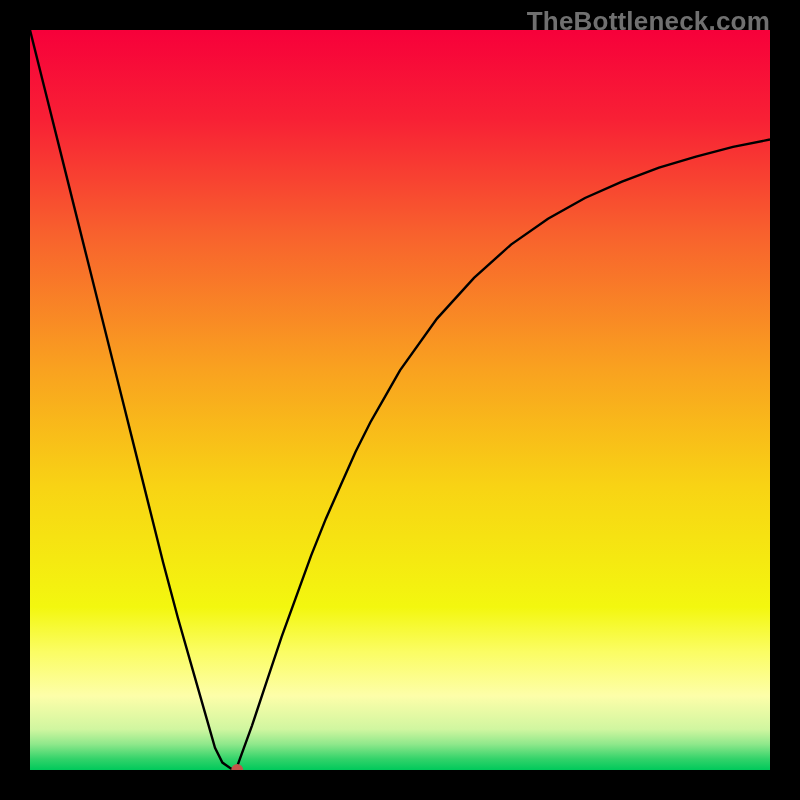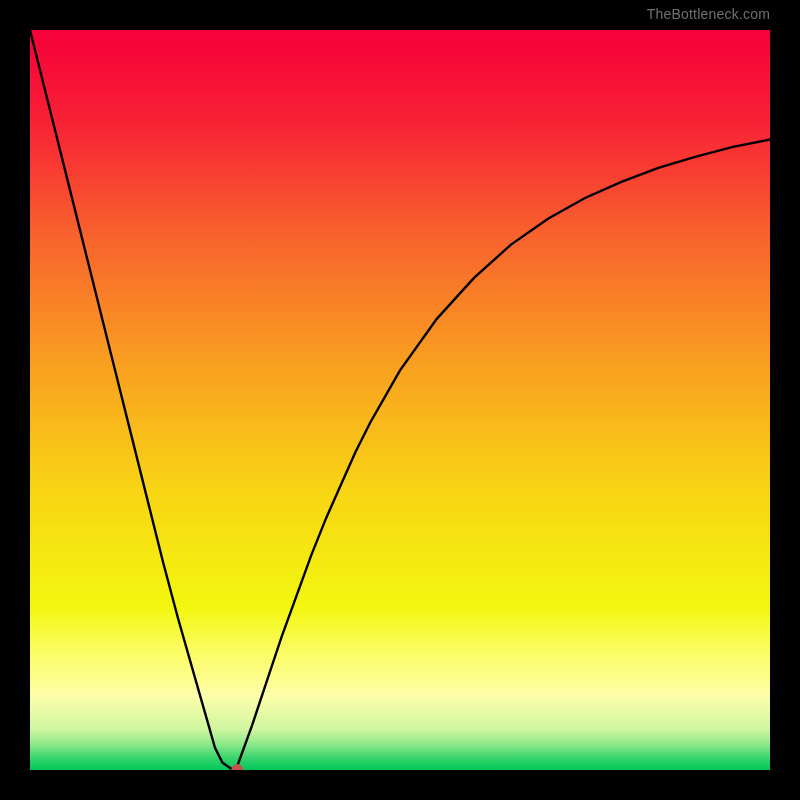--- a/index.html
+++ b/index.html
@@ -39,22 +39,22 @@
     left: 0;
     top: 0;
     width: 740px;
     height: 740px;
   }
   .watermark {
     position: absolute;
     top: 6px;
     right: 30px;
     color: #707070;
-    font-size: 14px;
-    font-weight: 400;
+    font-size: 26px;
+    font-weight: 700;
     letter-spacing: 0.2px;
     margin-left: 44px;
   }
 </style>
 </head>
 <body>
 
 <div class="frame">
 
   <div class="watermark">TheBottleneck.com</div>

